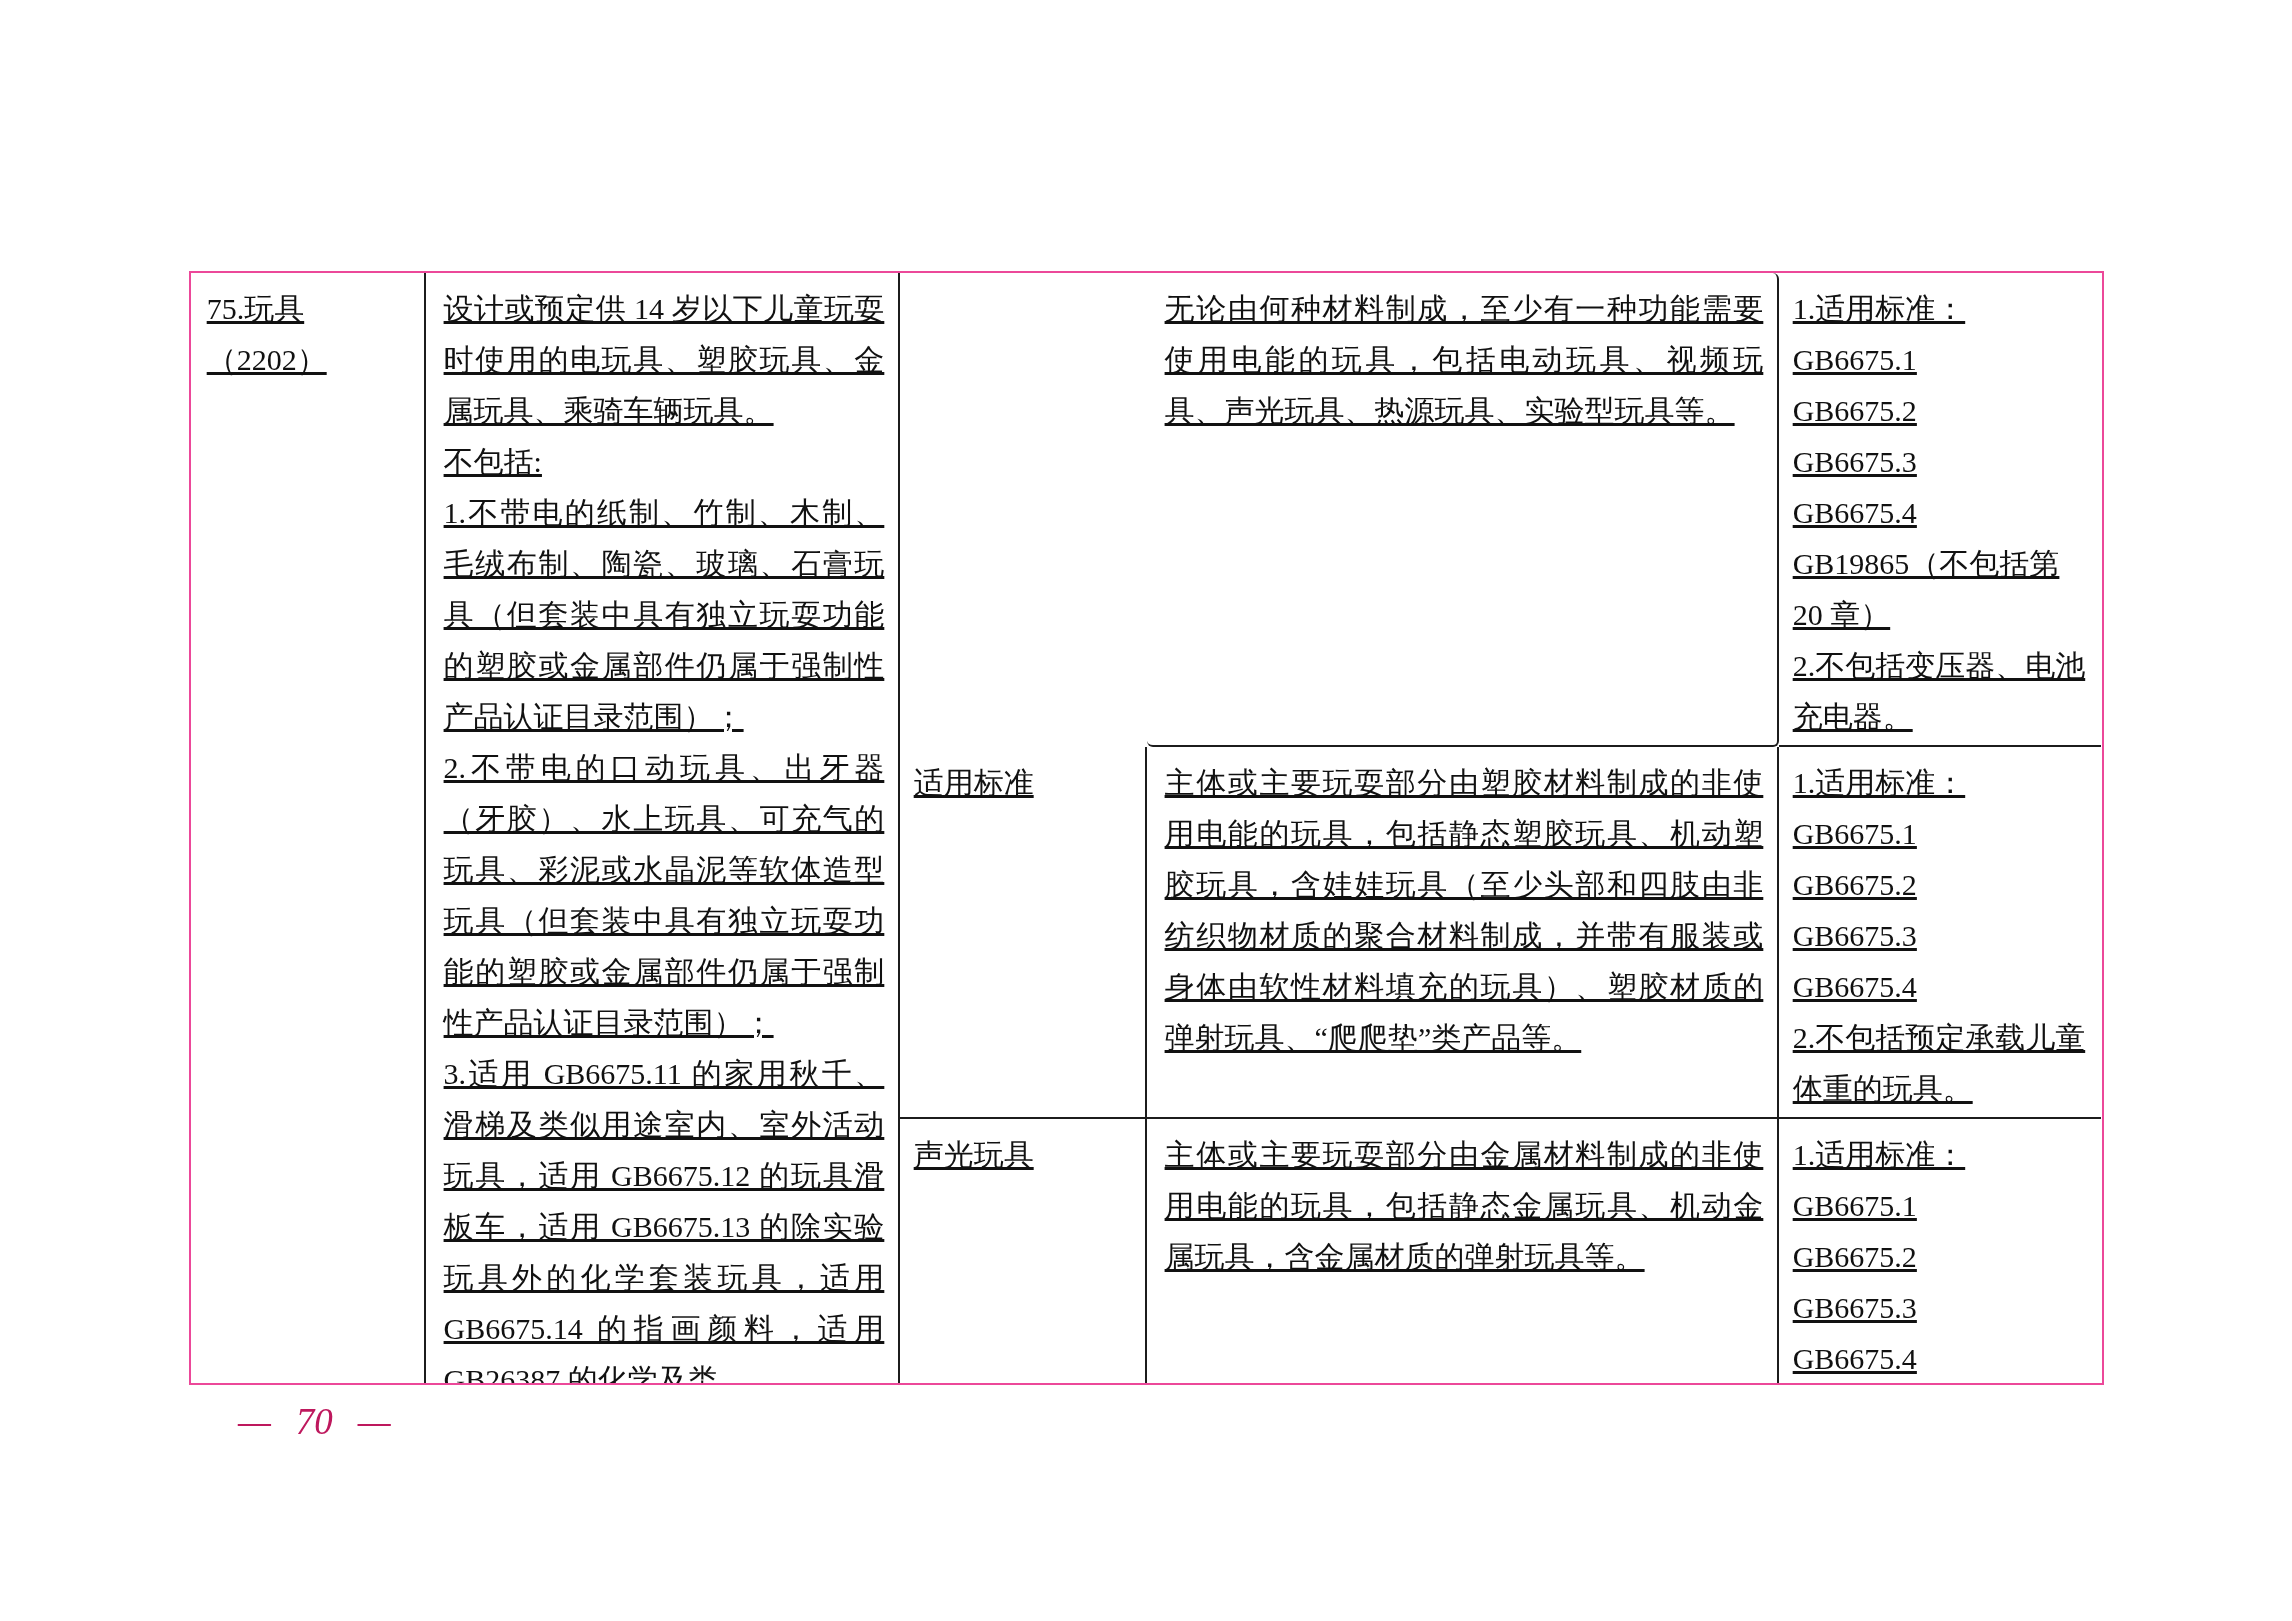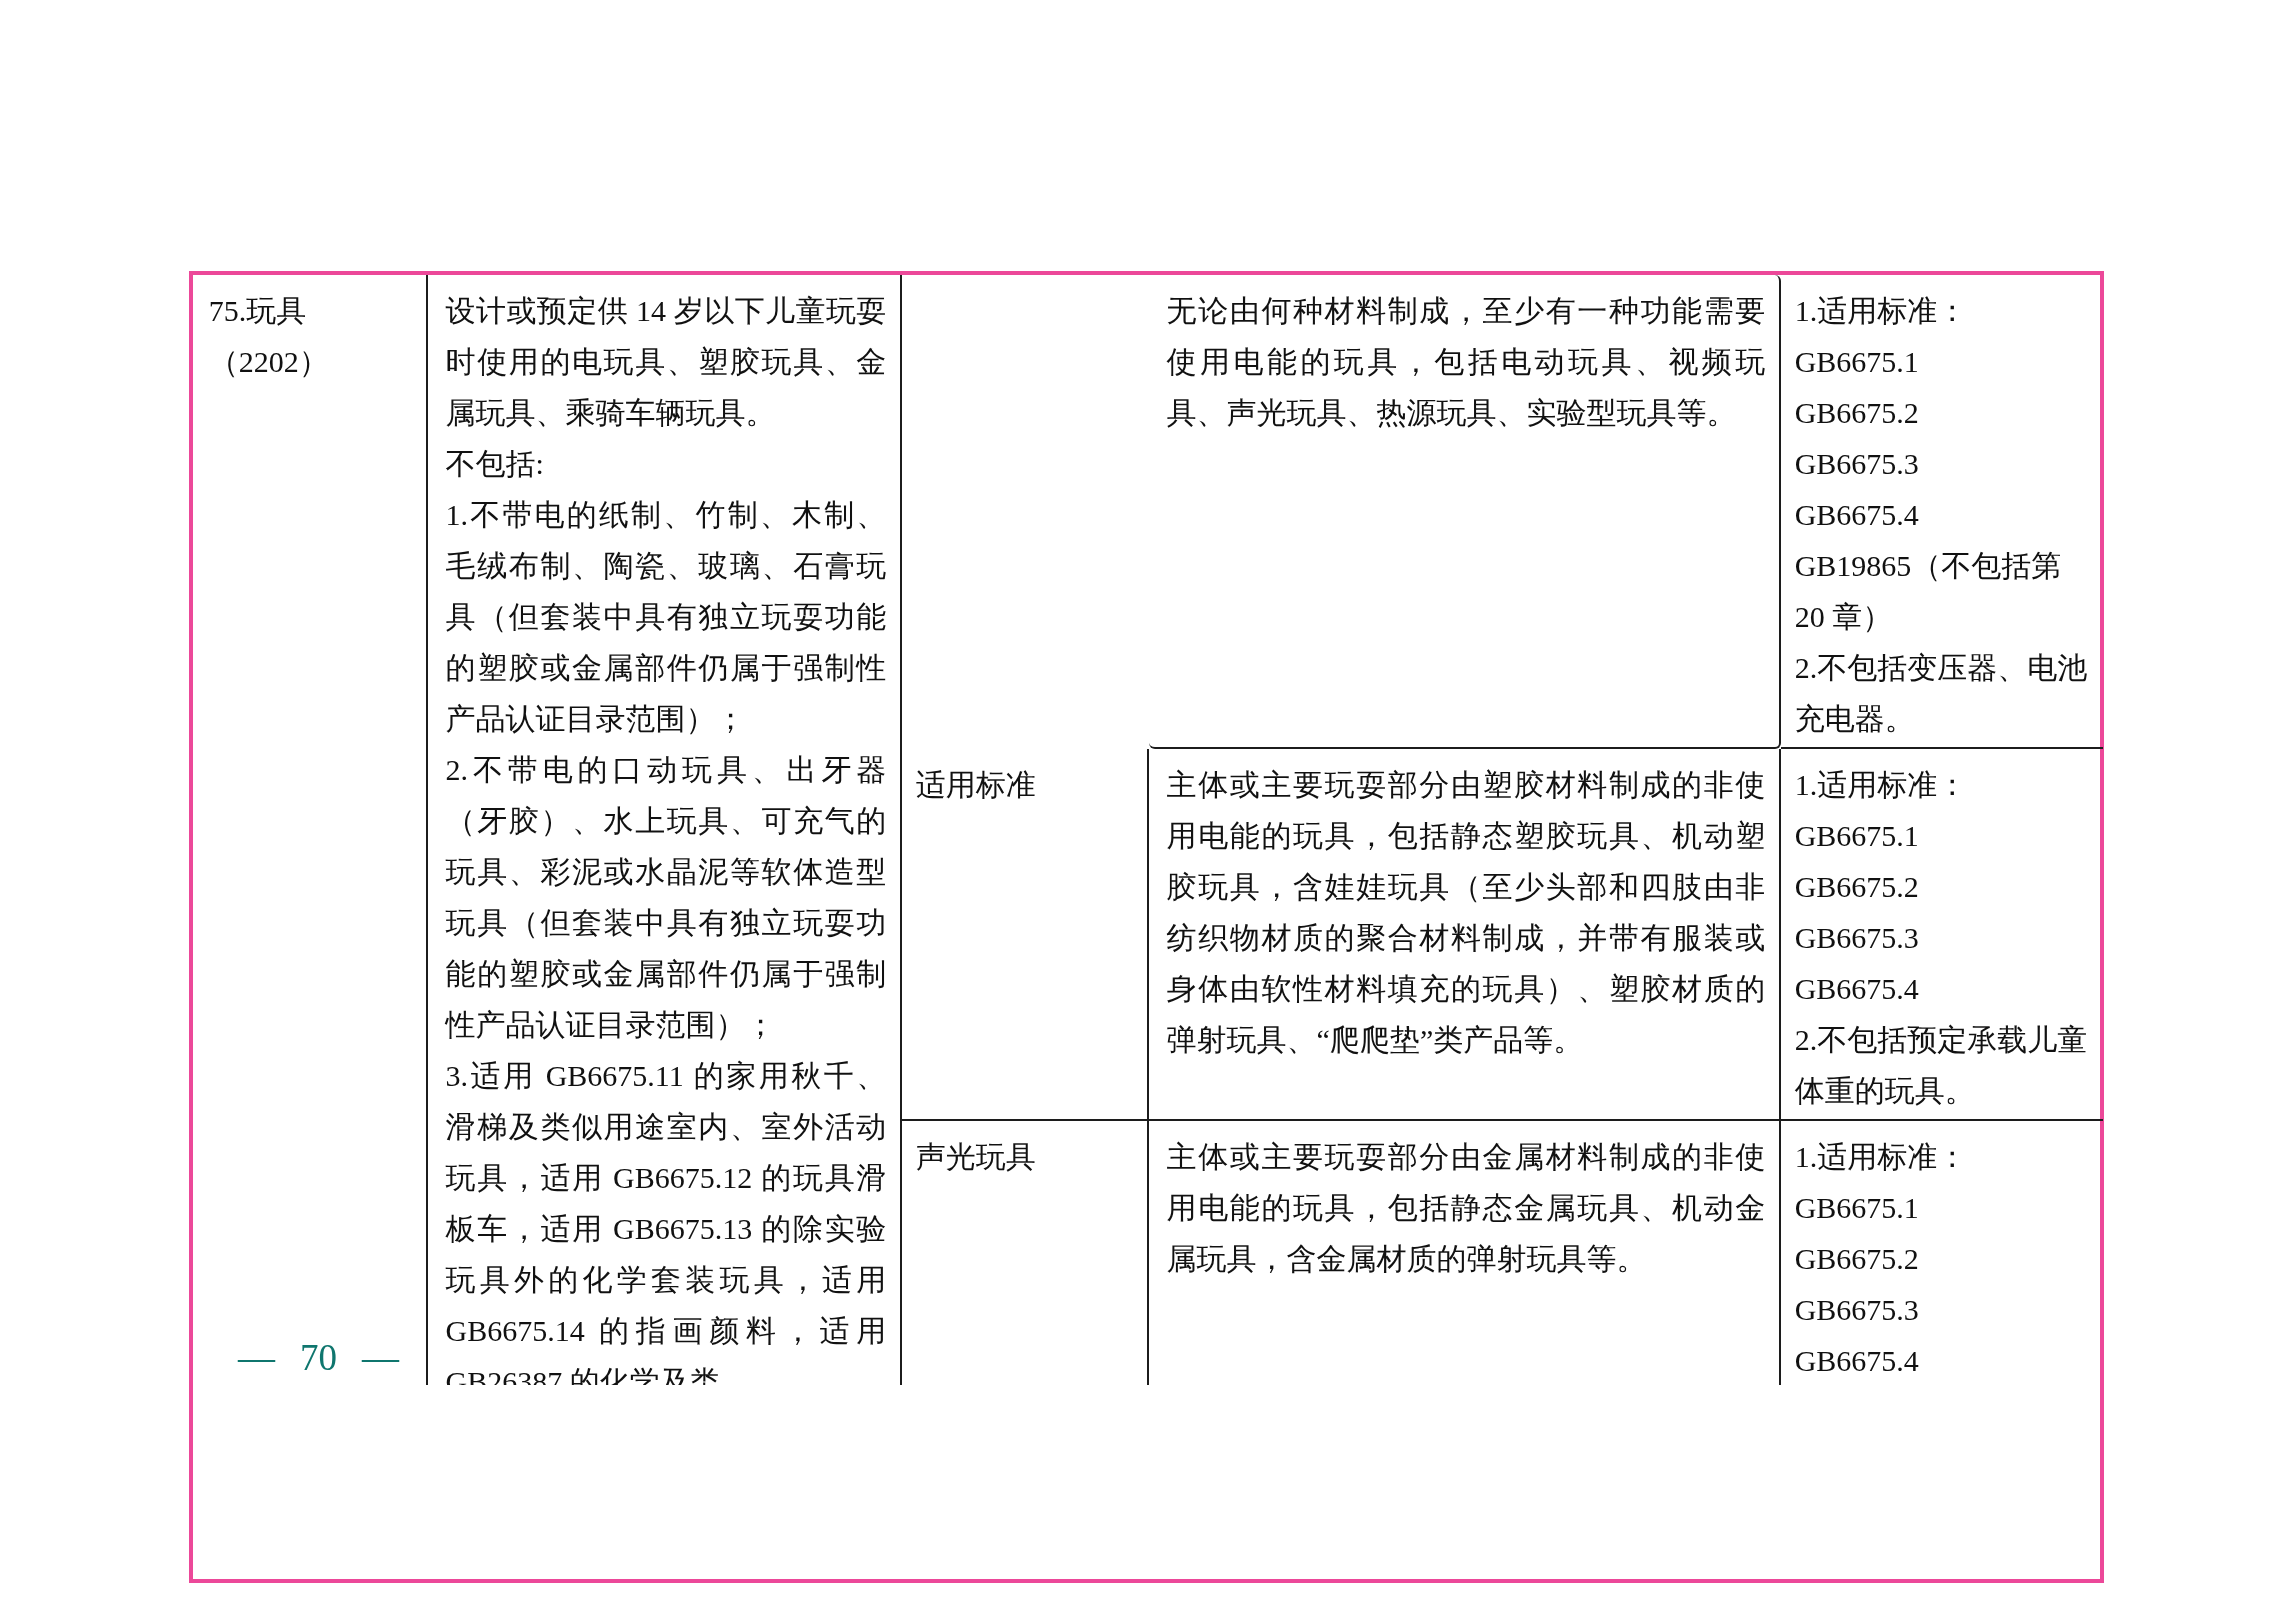--- a/index.html
+++ b/index.html
@@ -14,51 +14,53 @@
     background: #ffffff;
     font-family: "Liberation Serif", "DejaVu Serif", serif;
     color: #111111;
     overflow: hidden;
   }
   .doc-table {
     position: absolute;
     left: 189px;
     top: 271px;
     width: 1915px;
-    height: 1312px;
+    height: 1114px;
     box-sizing: border-box;
-    border: 4px solid #ec4899;
+    border: 2px solid #ec4899;
     display: grid;
     grid-template-columns: 235px 474px 247px 632px 322px;
     grid-template-rows: 474px 372px 264px;
+    text-decoration: underline;
   }
   .cell {
     box-sizing: border-box;
     border-right: 2px solid #1c1c1c;
     border-bottom: 2px solid #1c1c1c;
     font-size: 30px;
     line-height: 51px;
     overflow: hidden;
   }
   .cell.last-col { border-right: none; }
   .cell.last-row { border-bottom: none; }
   .span-rows { grid-row: 1 / span 3; border-bottom: none; }
   .col-item    { grid-column: 1; padding: 9.8px 9.8px 0 15.7px; }
   .col-scope   { grid-column: 2; padding: 9.8px 13.7px 0 17.6px; text-align: justify; white-space: pre-line; }
   .col-subcat  { grid-column: 3; padding: 9.8px 9.8px 0 13.7px; }
   .col-desc    { grid-column: 4; padding: 9.8px 13.7px 0 17.6px; text-align: justify; }
   .col-std     { grid-column: 5; padding: 9.8px 7.8px 0 13.7px; white-space: pre-line; }
   .footer-page-number {
     position: absolute;
     left: 238px;
-    top: 1336px;
+    top: 1400px;
     font-size: 37px;
     word-spacing: 15.7px;
-    color: #0f766e;
+    color: #be185d;
     white-space: nowrap;
+    font-style: italic;
   }
 </style>
 </head>
 <body>
 
 <div class="page">
 
   <div class="doc-table">
 
     <div class="cell span-rows col-item">75.玩具（2202）</div>

